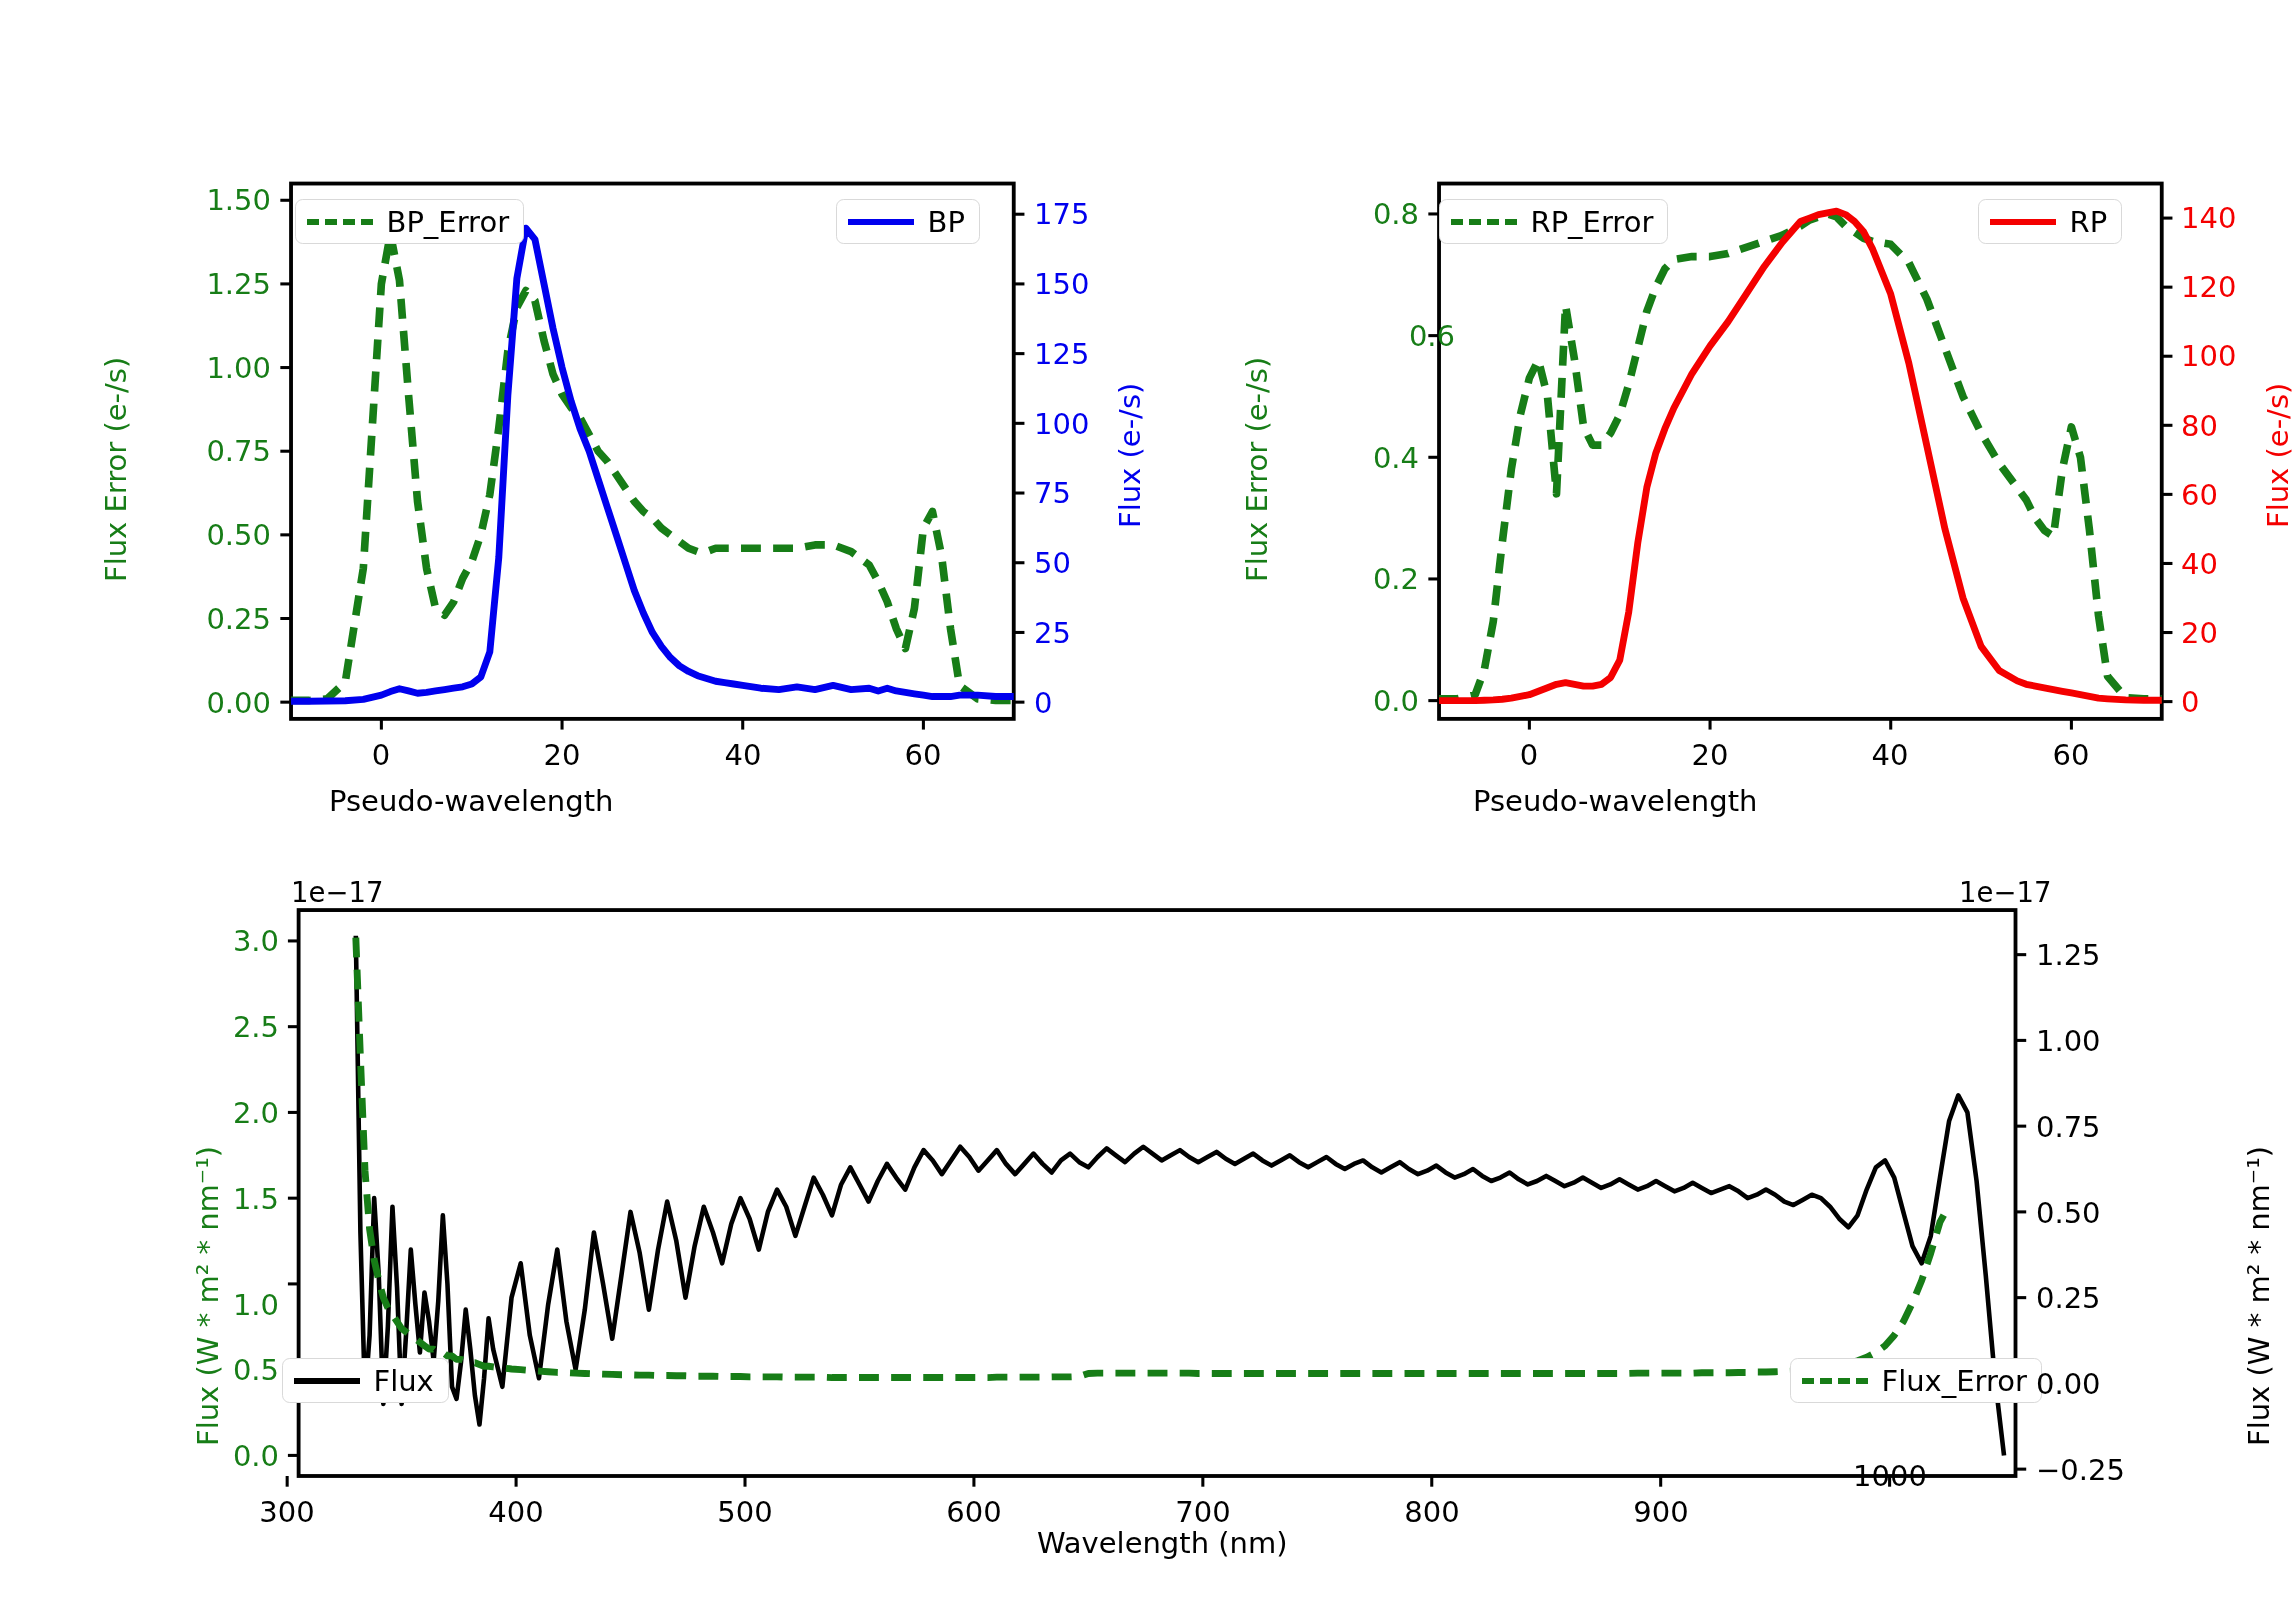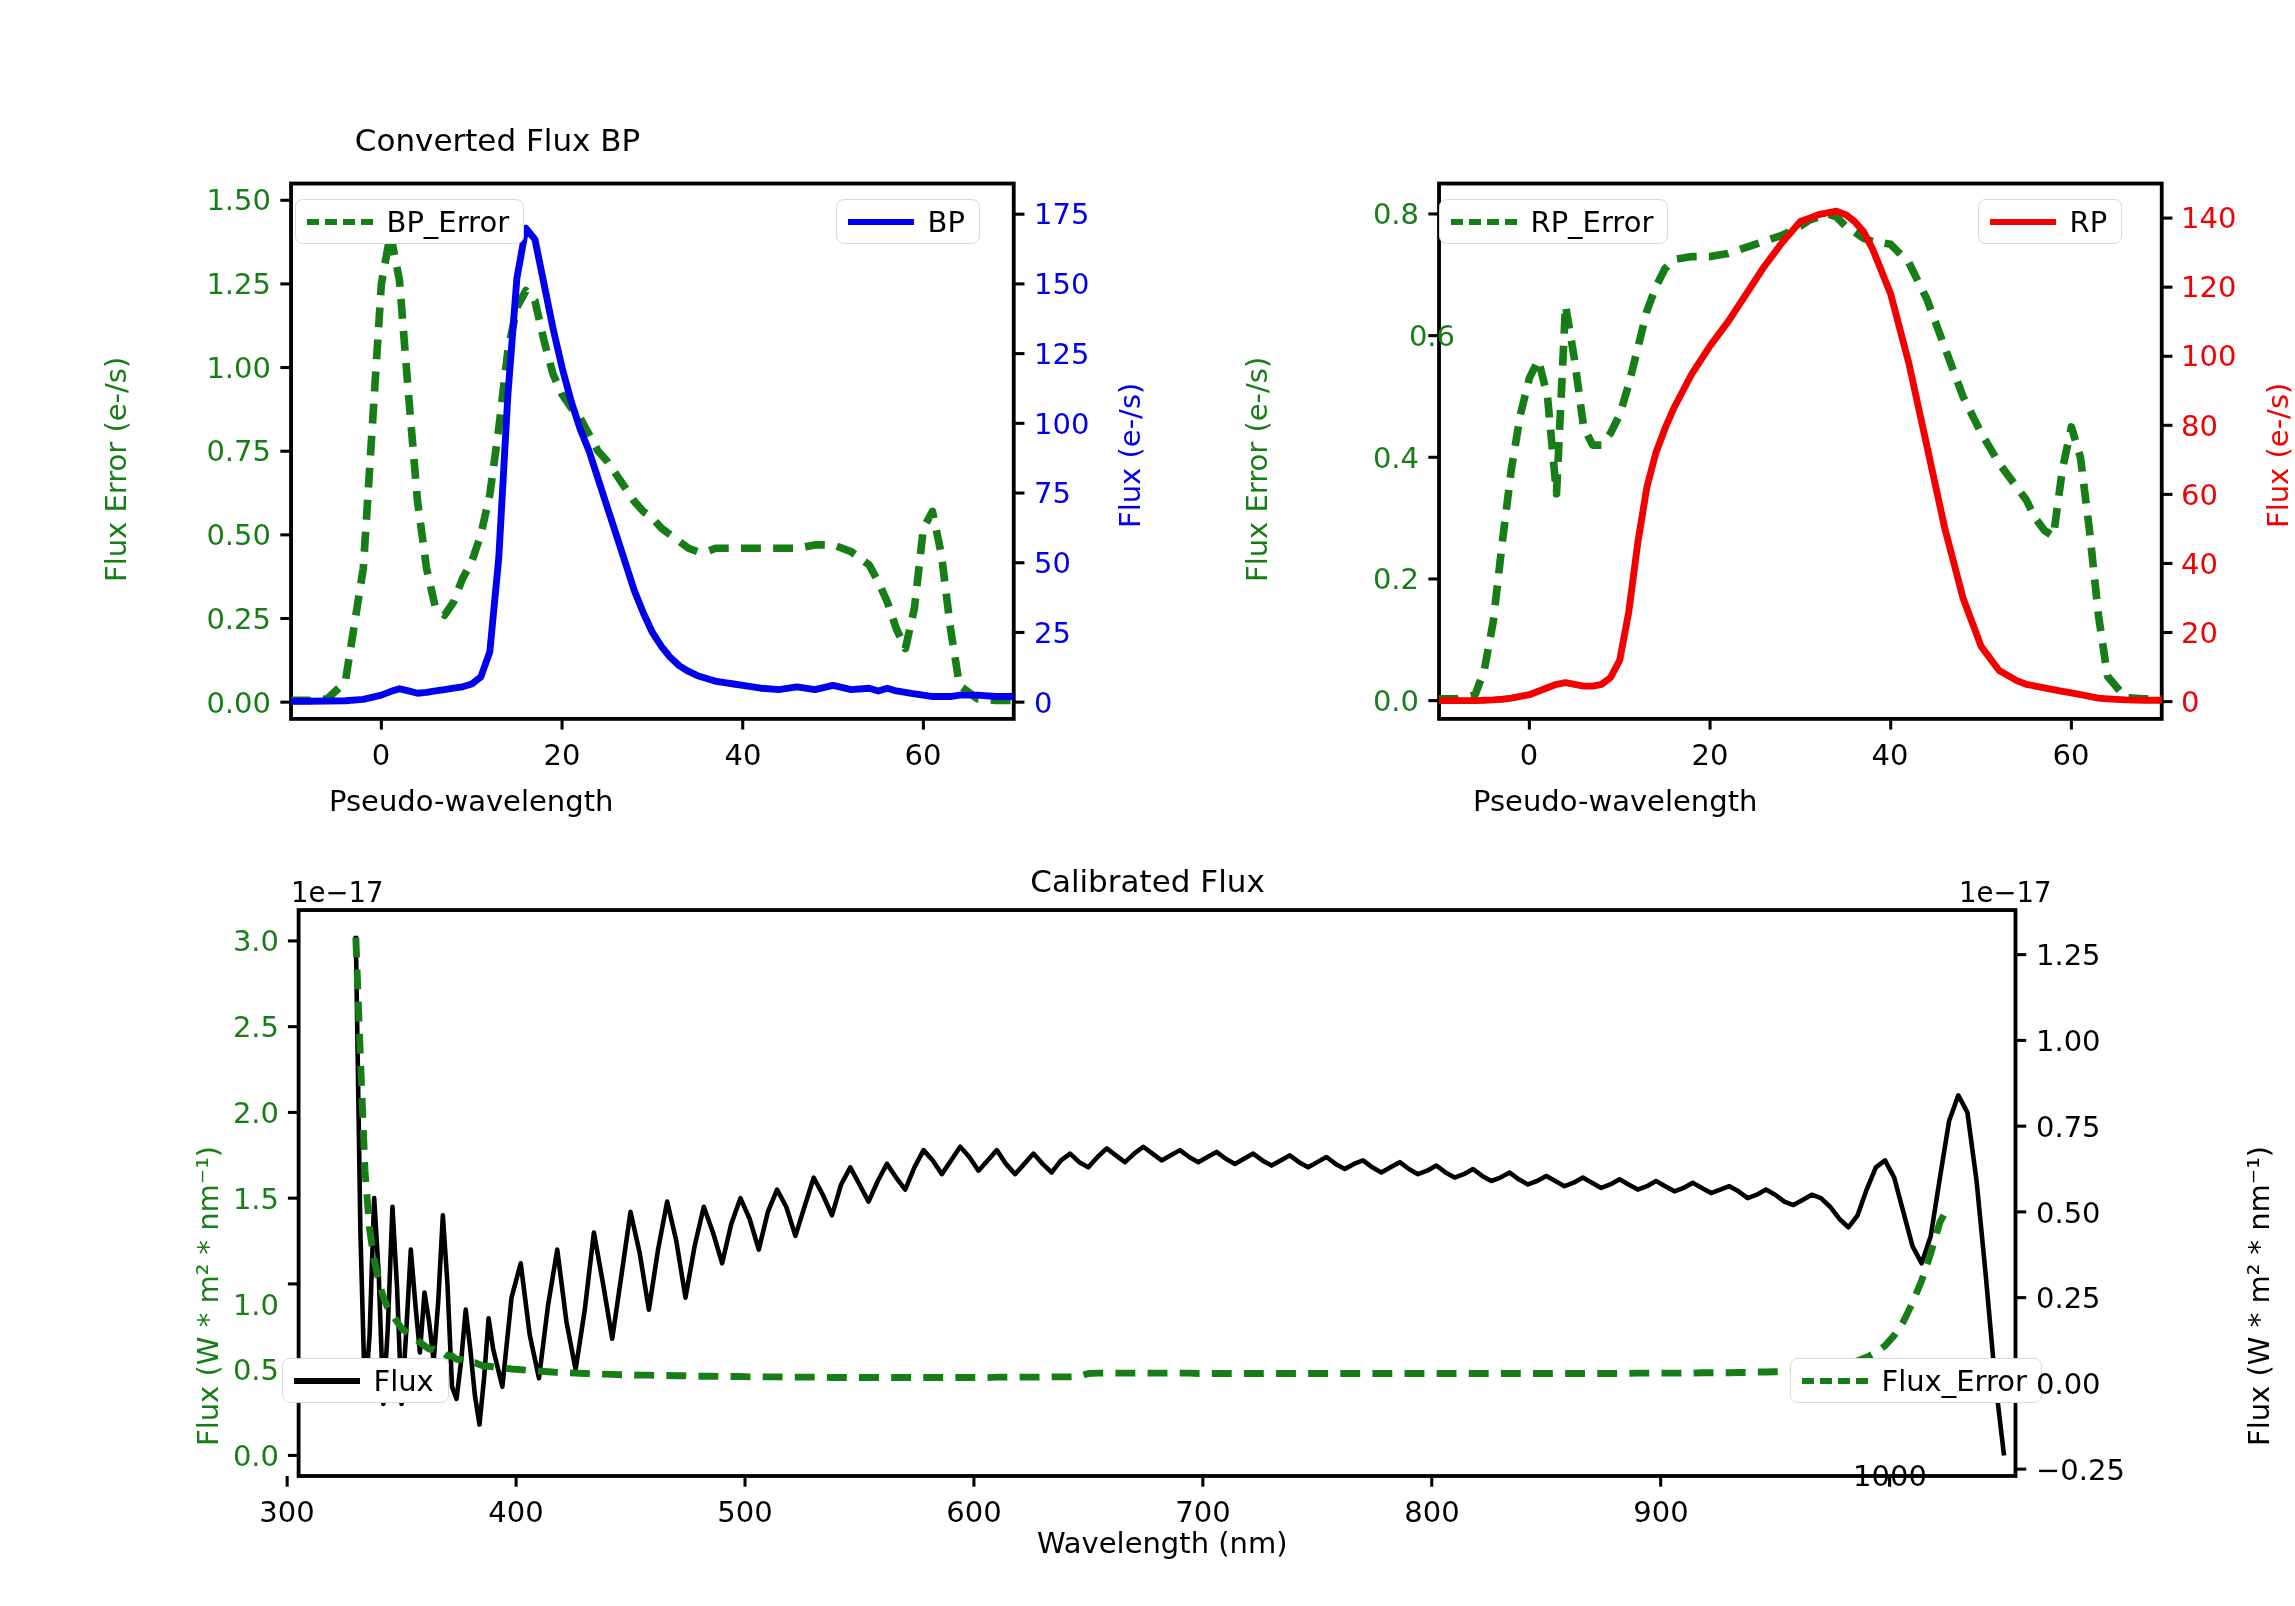--- a/index.html
+++ b/index.html
@@ -26,21 +26,20 @@
   svg{display:block;position:absolute;left:0;top:0;overflow:visible;}
   .frame{fill:none;stroke:#000;stroke-width:5;}
   .tickmark{stroke:#000;stroke-width:4;}
 </style>
 </head>
 <body>
 
 <div class="figure">
 
   <div class="panel" id="panel-bp" style="left:0;top:0;width:1148px;height:803px;">
-    <div class="ptitle" style="left:291px;top:122px;width:413px;">Converted Flux BP</div>
     <div class="axlabel green ylabel" style="left:99px;top:582px;transform:rotate(-90deg);">Flux Error (e-/s)</div>
     <div class="axlabel blue ylabel" style="left:1113px;top:528px;transform:rotate(-90deg);">Flux (e-/s)</div>
     <div class="axlabel black" style="left:329px;top:784px;">Pseudo-wavelength</div>
     <svg id="svg-bp" width="1148" height="803" viewBox="0 0 1500 1050">
         <rect x="380" y="240" width="945" height="700" class="frame"></rect>
         <line x1="498.125" y1="940" x2="498.125" y2="954" class="tickmark"></line>
         <line x1="734.375" y1="940" x2="734.375" y2="954" class="tickmark"></line>
         <line x1="970.625" y1="940" x2="970.625" y2="954" class="tickmark"></line>
         <line x1="1206.875" y1="940" x2="1206.875" y2="954" class="tickmark"></line>
         <line x1="366" y1="918.125" x2="380" y2="918.125" class="tickmark"></line>
@@ -85,21 +84,20 @@
         <line x1="1325" y1="556.1290322580646" x2="1339" y2="556.1290322580646" class="tickmark"></line>
         <line x1="1325" y1="465.80645161290323" x2="1339" y2="465.80645161290323" class="tickmark"></line>
         <line x1="1325" y1="375.48387096774195" x2="1339" y2="375.48387096774195" class="tickmark"></line>
         <line x1="1325" y1="285.1612903225807" x2="1339" y2="285.1612903225807" class="tickmark"></line>
         <path d="M380.0 913.8 L403.6 913.8 L427.3 908.2 L439.1 876.4 L450.9 812.7 L462.7 709.3 L474.5 613.9 L486.3 542.3 L498.1 494.5 L509.9 470.7 L521.8 518.4 L533.6 645.7 L545.4 399.1 L557.2 470.7 L569.0 558.2 L580.8 582.0 L592.6 582.0 L604.4 566.1 L616.3 542.3 L628.1 502.5 L639.9 454.8 L651.7 407.0 L663.5 375.2 L675.3 351.4 L687.1 339.4 L710.8 335.5 L734.4 335.5 L758.0 331.5 L781.6 323.5 L805.3 315.6 L828.9 307.6 L852.5 295.7 L864.3 287.7 L876.1 283.7 L887.9 279.8 L899.8 283.7 L911.6 295.7 L923.4 303.6 L935.2 311.6 L947.0 315.6 L970.6 319.5 L994.3 343.4 L1017.9 391.1 L1041.5 454.8 L1065.1 518.4 L1088.8 566.1 L1112.4 605.9 L1136.0 637.7 L1147.8 653.6 L1159.6 677.5 L1171.4 693.4 L1183.3 701.4 L1195.1 613.9 L1206.9 558.2 L1218.7 598.0 L1230.5 693.4 L1242.3 804.8 L1254.1 884.3 L1277.8 912.2 L1301.4 913.8 L1325.0 913.8 " fill="none" stroke="#177d17" stroke-width="10" stroke-linejoin="round" stroke-linecap="butt" stroke-dasharray="26 16"></path>
         <path d="M380.0 916.1 L403.6 916.1 L427.3 916.1 L439.1 915.6 L450.9 915.2 L462.7 914.3 L474.5 912.9 L486.3 910.6 L498.1 908.4 L509.9 903.9 L521.8 899.4 L533.6 894.8 L545.4 892.6 L557.2 894.8 L569.0 897.1 L580.8 897.1 L592.6 894.8 L604.4 885.8 L616.3 863.2 L628.1 800.0 L639.9 709.7 L651.7 637.4 L663.5 592.3 L675.3 560.6 L687.1 533.5 L710.8 488.4 L734.4 452.3 L758.0 420.6 L781.6 384.5 L805.3 348.4 L828.9 316.8 L852.5 289.7 L864.3 285.2 L876.1 280.6 L887.9 278.4 L899.8 276.1 L911.6 280.6 L923.4 289.7 L935.2 303.2 L947.0 325.8 L970.6 384.5 L994.3 474.8 L1017.9 583.2 L1041.5 691.6 L1065.1 781.9 L1088.8 845.2 L1112.4 876.8 L1136.0 890.3 L1147.8 894.8 L1159.6 897.1 L1171.4 899.4 L1183.3 901.6 L1195.1 903.9 L1206.9 906.1 L1218.7 908.4 L1230.5 910.6 L1242.3 912.9 L1254.1 913.8 L1277.8 915.2 L1301.4 915.6 L1325.0 915.6 " fill="none" stroke="#f40000" stroke-width="9" stroke-linejoin="round" stroke-linecap="butt"></path>
       </svg>
   </div>
 
   <div class="panel" id="panel-cal" style="left:0;top:803px;width:2295px;height:803px;">
-    <div class="ptitle" style="left:834px;top:60px;width:627px;">Calibrated Flux</div>
     <div class="expo" style="left:291px;top:73px;">1e−17</div>
     <div class="expo" style="left:1959px;top:73px;">1e−17</div>
     <div class="axlabel green ylabel" style="left:191px;top:643px;transform:rotate(-90deg);">Flux (W * m² * nm⁻¹)</div>
     <div class="axlabel black ylabel" style="left:2242px;top:643px;transform:rotate(-90deg);">Flux (W * m² * nm⁻¹)</div>
     <div class="axlabel black" style="left:1037px;top:723px;">Wavelength (nm)</div>
     <svg id="svg-cal" width="2295" height="803" viewBox="0 0 3000 1050">
         <rect x="390" y="140" width="2245" height="740" class="frame"></rect>
         <line x1="375.03333333333336" y1="880" x2="375.03333333333336" y2="894" class="tickmark"></line>
         <line x1="674.3666666666667" y1="880" x2="674.3666666666667" y2="894" class="tickmark"></line>
         <line x1="973.7" y1="880" x2="973.7" y2="894" class="tickmark"></line>

